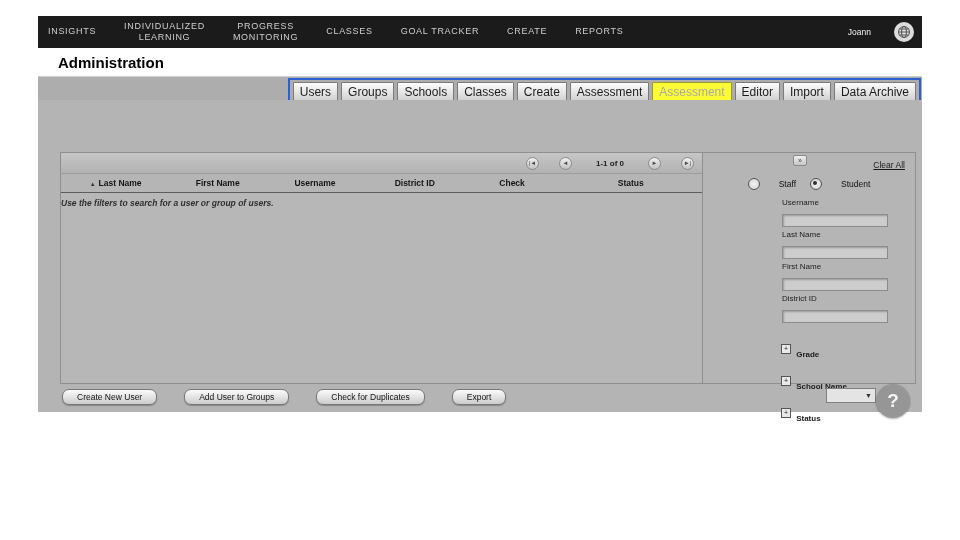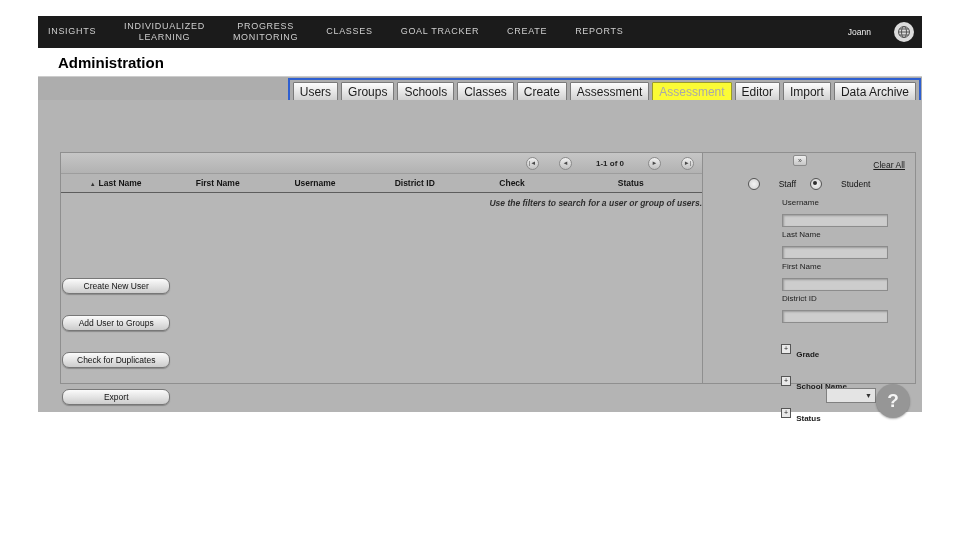--- a/index.html
+++ b/index.html
@@ -77,21 +77,21 @@
     align-items:center;border-bottom:1px solid #5d5d5d;
     background:#b5b5b5;
   }
   .th{
     font-size:8.5px;font-weight:bold;color:#141414;text-align:center;
     cursor:pointer;white-space:nowrap;
   }
   .sort-icon{font-size:6px;color:#333;margin-right:3px;}
   .tbody{flex:1;position:relative;background:#b7b7b7;}
   .empty-msg{
-    position:absolute;top:5px;left:0;right:0;text-align:right;
+    position:absolute;top:5px;left:0;right:0;text-align:left;
     font-size:8.5px;font-style:italic;font-weight:bold;color:#2e2e2e;
   }
 
   
   .filter-panel{
     width:212px;border-left:1px solid #8f8f8f;display:flex;flex-direction:column;
     background:#b5b5b5;
     align-items:center;
   }
   .filter-top{
@@ -129,21 +129,21 @@
   }
   .filter-sections{margin:12px 0 0 10px;}
   .section-row{display:flex;align-items:center;gap:5px;margin:0 0 11px 0;cursor:pointer;}
   .expand-icon{
     width:8px;height:8px;border:1px solid #555;background:#e9e9e9;
     font-size:7px;line-height:7px;text-align:center;color:#222;
   }
   .section-label{font-size:8px;font-weight:bold;color:#1b1b1b;margin-top:12px;}
 
   
-  .footer-row{position:absolute;left:24px;bottom:7px;display:flex;gap:21px;flex-direction:column;}
+  .footer-row{position:absolute;left:24px;bottom:7px;display:flex;gap:27px;}
   .foot-btn{
     font-size:8.5px;color:#111;background:linear-gradient(#fbfbfb,#cccccc);
     border:1px solid #777;border-radius:7px;padding:2px 14px;cursor:pointer;
     white-space:nowrap;box-shadow:0 1px 1px rgba(0,0,0,.25);
   }
   .footer-right{position:absolute;right:46px;bottom:9px;display:flex;align-items:center;}
   .mini-select{
     width:48px;height:13px;border:1px solid #808080;background:#e4e4e4;
     display:flex;align-items:center;justify-content:flex-end;cursor:pointer;
   }

